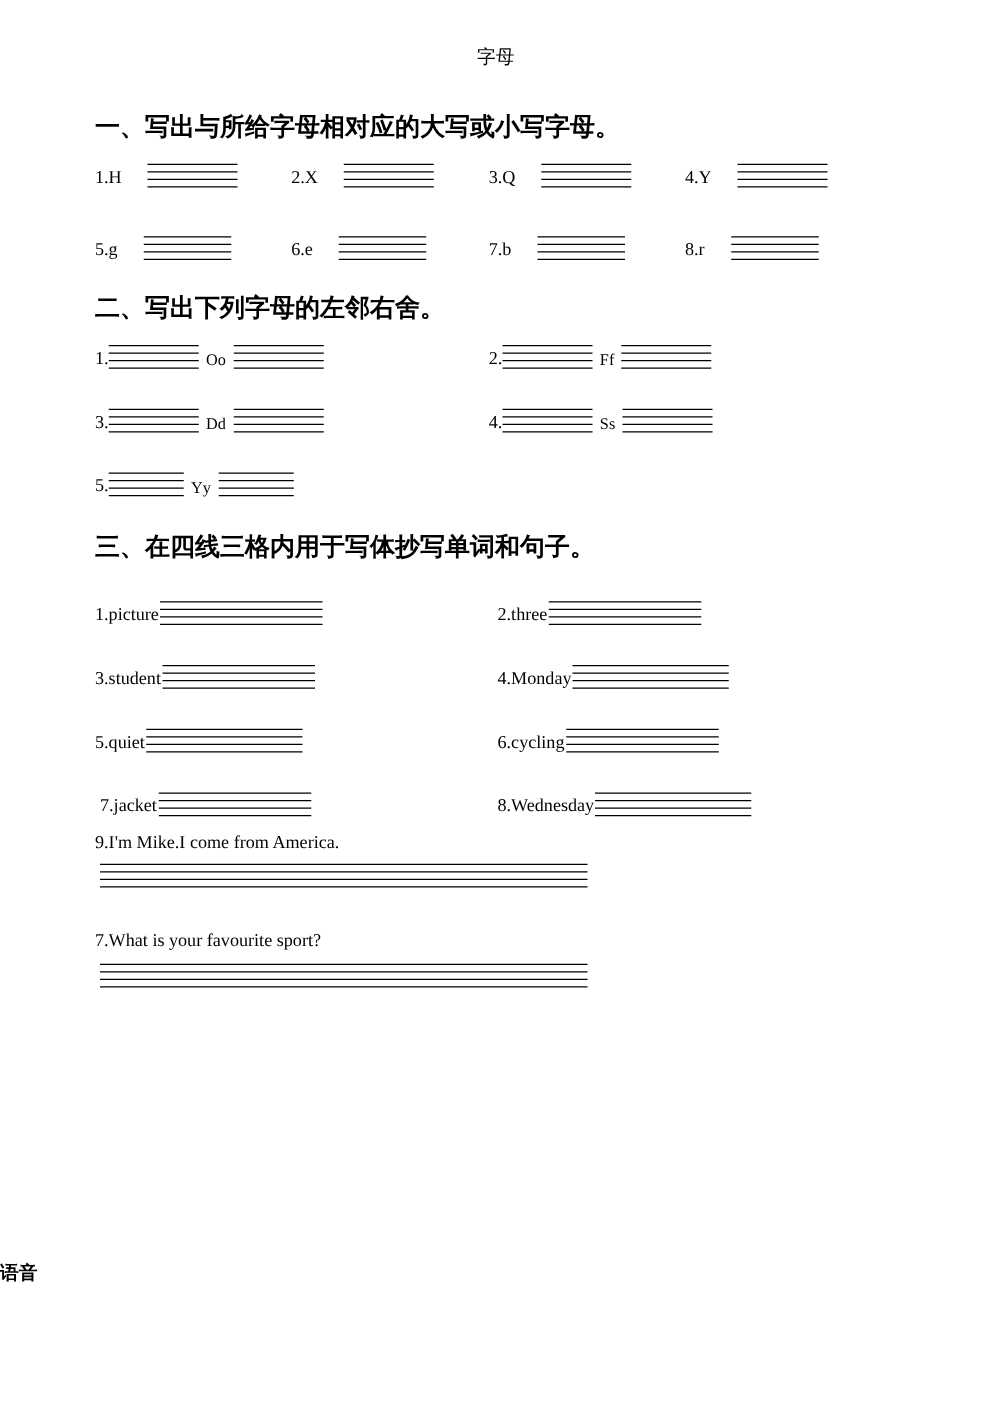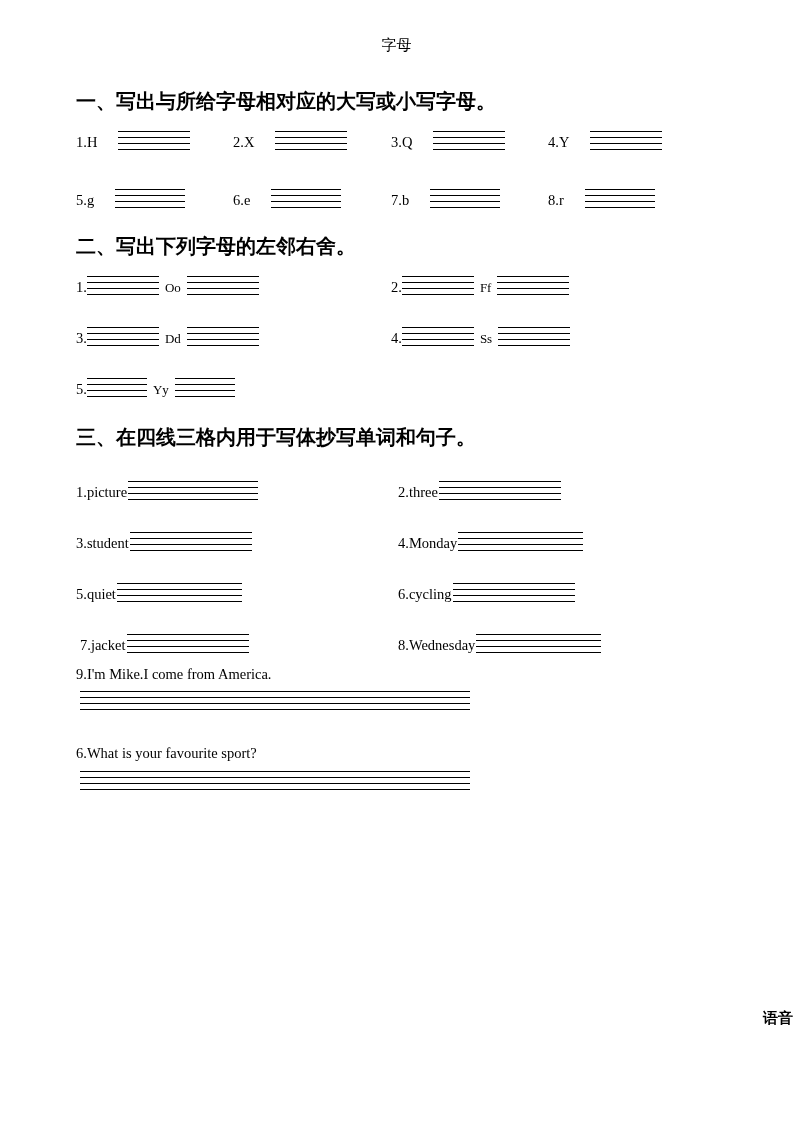--- a/index.html
+++ b/index.html
@@ -96,21 +96,21 @@
 
   .sent {
     position: absolute;
     font-size: 14.5px;
   }
   .sentstaff { position: absolute; }
 
   .footer-title {
     position: absolute;
     left: 0; right: 0;
-    text-align: right;
+    text-align: left;
     font-weight: bold;
     font-size: 15px;
   }
 </style>
 </head>
 <body>
 
 <div class="page">
 
 
@@ -376,21 +376,21 @@
     </div>
 
     <div class="sent" style="left:0px; top:195px;">9.I'm Mike.I come from America.</div>
     <span class="staff sentstaff" style="left:4px; top:220px; width:390px;">
         <i></i>
         <i></i>
         <i></i>
         <i></i>
       </span>
 
-    <div class="sent" style="left:0px; top:274px;">6.What is your favourite sport?</div>
+    <div class="sent" style="left:0px; top:274px;">7.What is your favourite sport?</div>
     <span class="staff sentstaff" style="left:4px; top:300px; width:390px;">
         <i></i>
         <i></i>
         <i></i>
         <i></i>
       </span>
   </div>
 
   <div class="footer-title" style="top:973px;">语音</div>
 

